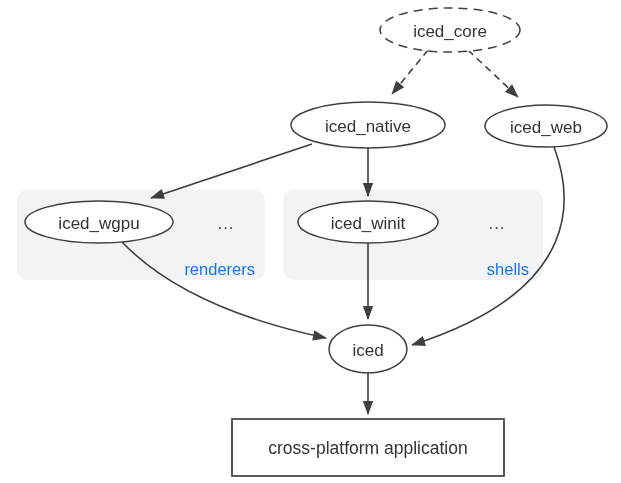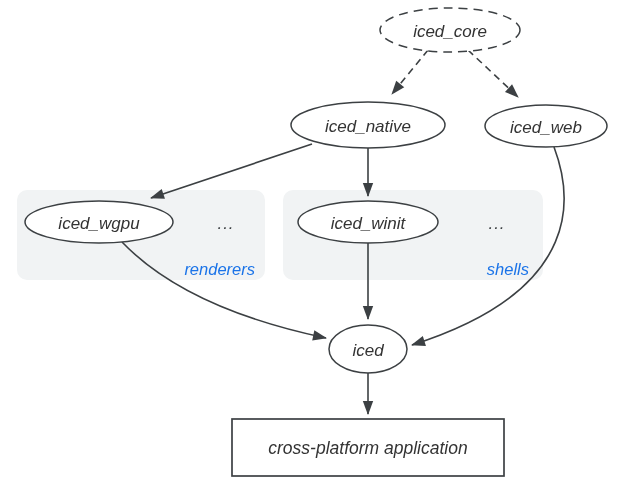--- a/index.html
+++ b/index.html
@@ -8,21 +8,20 @@
     background: #ffffff;
     width: 621px;
     height: 483px;
     overflow: hidden;
     font-family: "Liberation Sans", sans-serif;
   }
   .diagram-wrap {
     width: 511px;
     height: 483px;
     position: relative;
-    font-style: italic;
   }
   svg { display: block; }
 
   .group-box {
     fill: #f1f3f4;
   }
   .edge {
     fill: none;
     stroke: #3c4043;
     stroke-width: 1.6;

